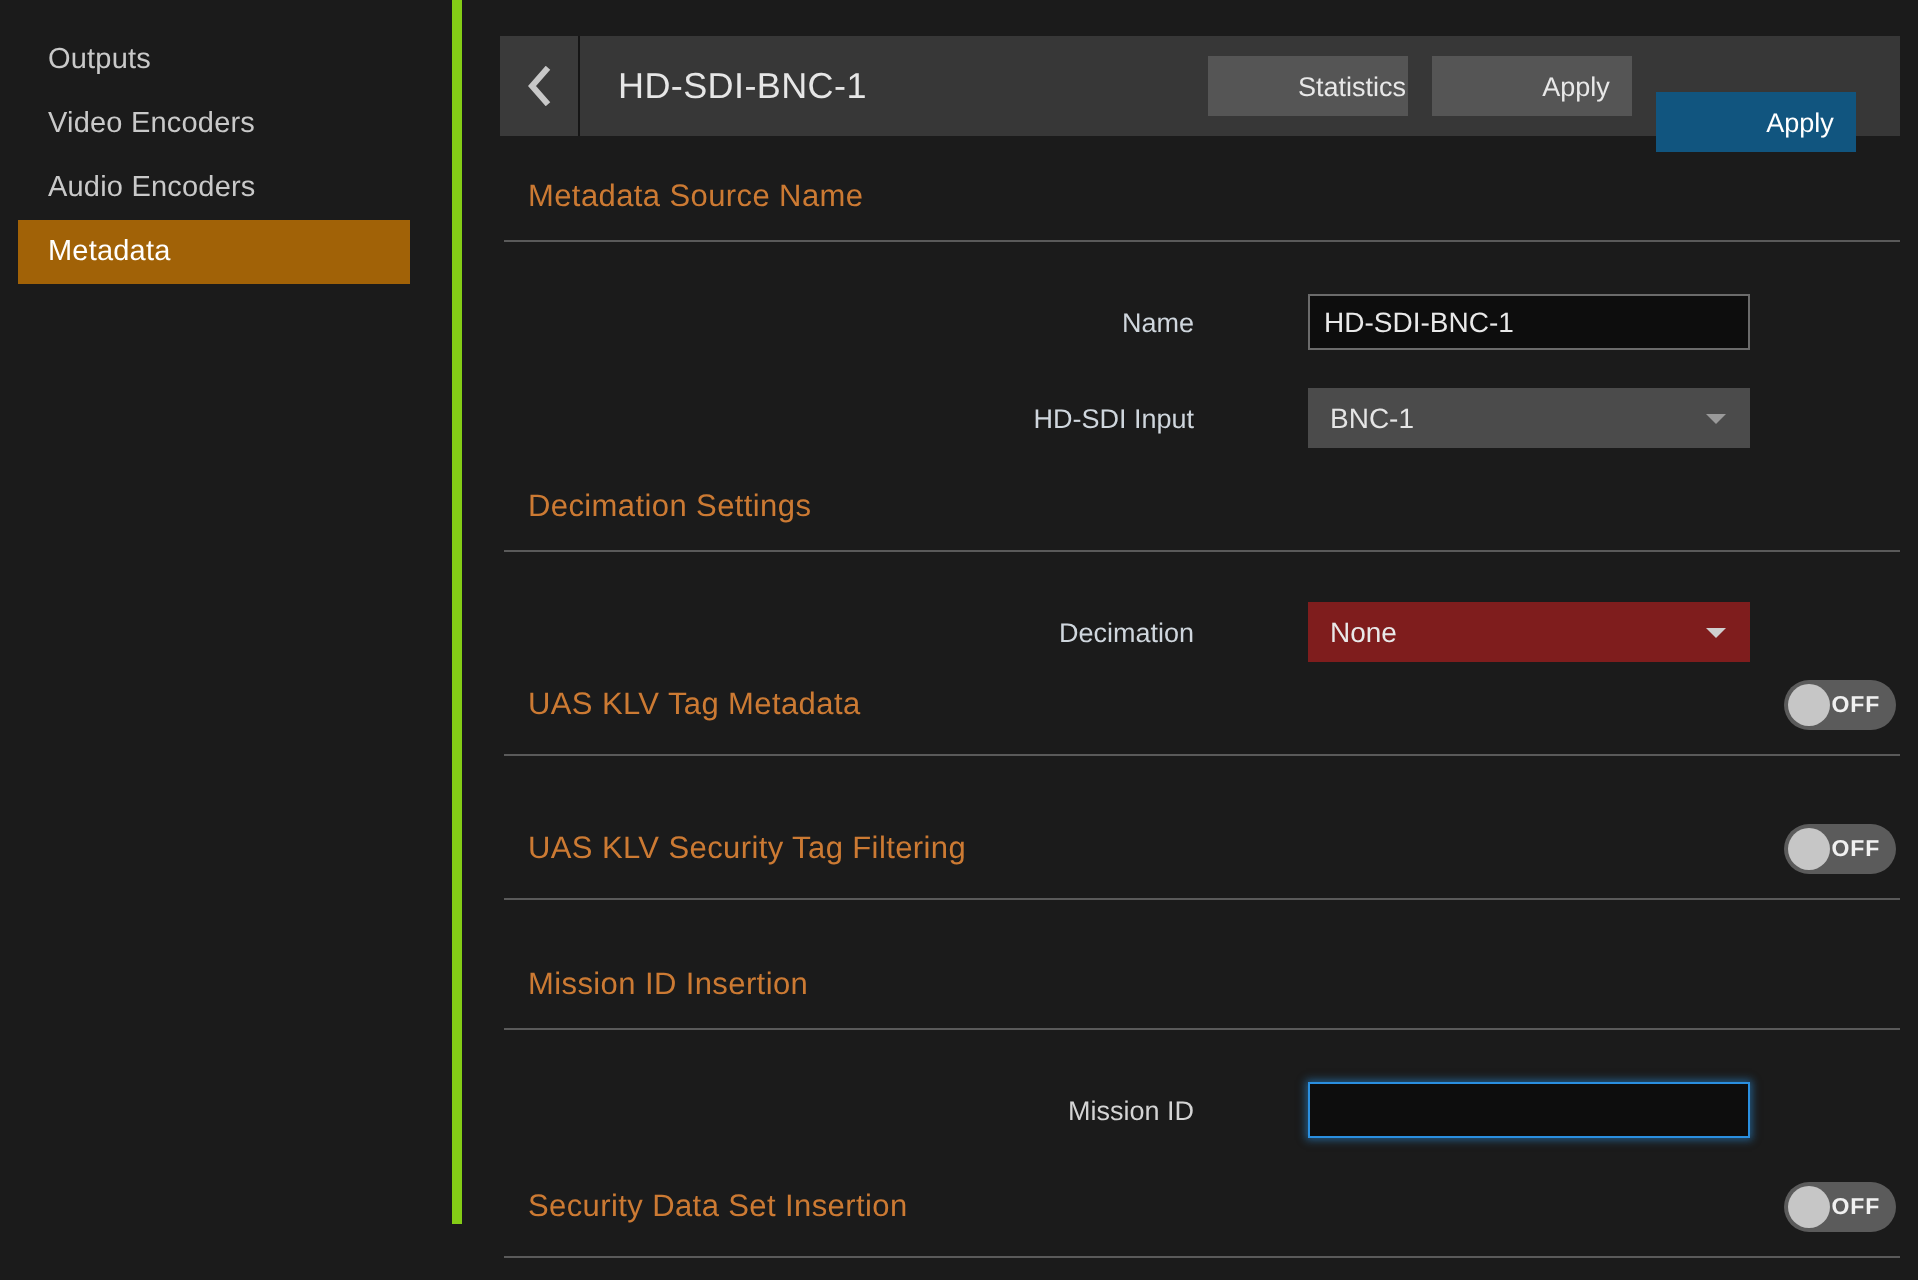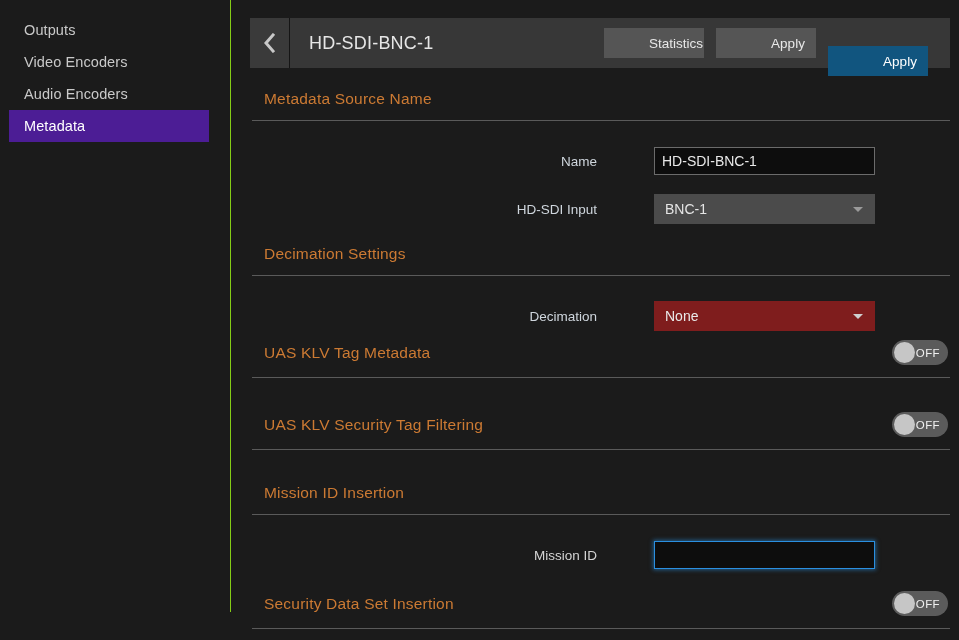--- a/index.html
+++ b/index.html
@@ -8,35 +8,35 @@
     background: #1b1b1b;
     font-family: "Liberation Sans", sans-serif;
     overflow: hidden;
   }
   #app { display: flex; width: 959px; height: 640px; background: #1b1b1b; }
 
   
   #sidebar {
     width: 231px; height: 612px;
     background: #1b1b1b;
-    border-right: 1px solid #84cc16;
+    border-right: 5px solid #84cc16;
     padding-top: 14px;
     flex: 0 0 231px;
   }
   .nav-item {
     height: 32px;
     margin: 0 21px 0 9px;
     display: flex; align-items: center;
     padding-left: 15px;
     color: #c9c9c9;
     font-size: 14.5px;
     letter-spacing: .1px;
     cursor: pointer;
   }
-  .nav-item.selected { background: #4c1d95; color: #ffffff; }
+  .nav-item.selected { background: #a16207; color: #ffffff; }
 
   
   #main { flex: 1 1 auto; height: 640px; background: #1b1b1b; position: relative; }
 
   
   #header {
     position: absolute; left: 19px; top: 18px;
     width: 700px; height: 50px;
     display: flex; align-items: stretch;
     background: #3a3a3a;
@@ -141,21 +141,21 @@
     display: flex; align-items: center;
     position: relative; cursor: pointer;
     flex: 0 0 auto;
   }
   .toggle .knob {
     width: 21px; height: 21px; border-radius: 50%;
     background: #c6c6c6; margin-left: 2px;
   }
   .toggle .state {
     position: absolute; right: 8px;
-    font-size: 11.5px; color: #f0f0f0; font-weight: normal;
+    font-size: 11.5px; color: #f0f0f0; font-weight: bold;
     letter-spacing: .4px;
   }
 
   .gap-12 { height: 12px; }
   .gap-16 { height: 16px; }
   .gap-34 { height: 34px; }
 </style>
 </head>
 <body>
 

